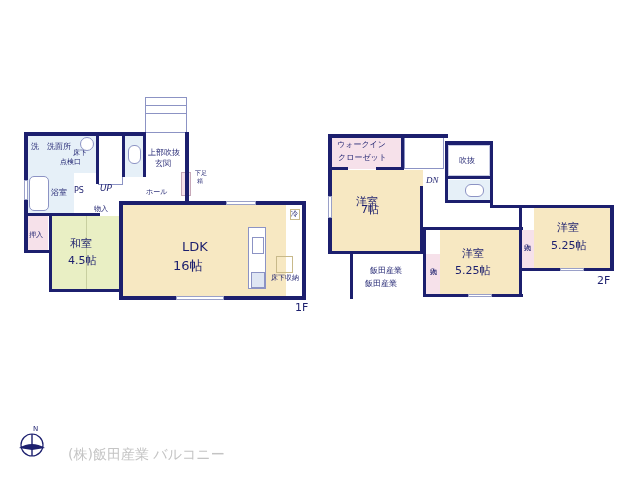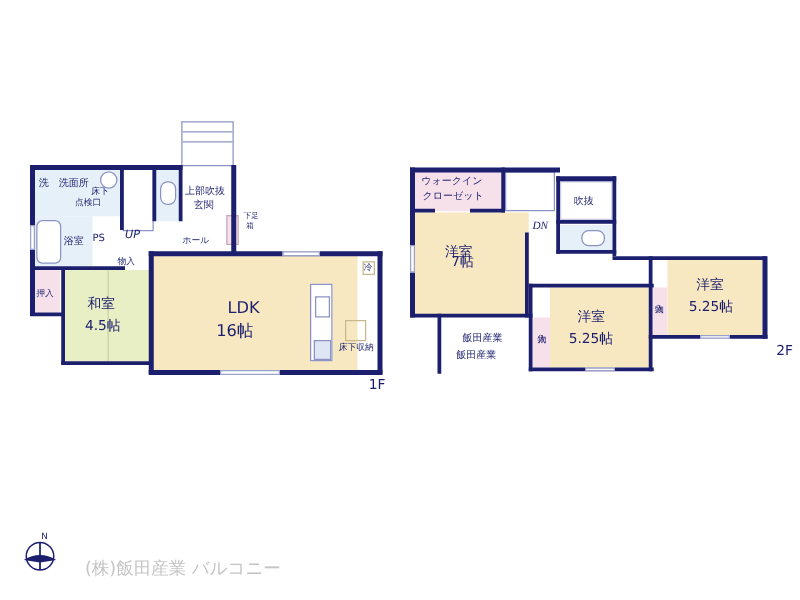--- a/index.html
+++ b/index.html
@@ -144,21 +144,21 @@
   <div class="wall" style="left:423px;top:227px;width:100px;height:3px;"></div>
   <div class="wall" style="left:423px;top:294px;width:100px;height:3px;"></div>
   <div class="wall" style="left:519px;top:205px;width:3px;height:92px;"></div>
   <div class="wall" style="left:490px;top:205px;width:123px;height:3px;"></div>
   <div class="wall" style="left:610px;top:205px;width:4px;height:66px;"></div>
   <div class="wall" style="left:519px;top:268px;width:95px;height:3px;"></div>
   <div class="win" style="left:468px;top:294px;width:24px;height:3px;"></div>
   <div class="win" style="left:560px;top:268px;width:24px;height:3px;"></div>
   <div class="win" style="left:328px;top:196px;width:4px;height:22px;"></div>
 
-  <div class="lbl md" style="left:621px;top:275px;">2F</div>
+  <div class="lbl md" style="left:597px;top:275px;">2F</div>
 </div>
 
 <div style="position:absolute;left:16px;top:428px;width:32px;height:30px;">
   <svg width="32" height="30" viewBox="0 0 32 30">
     <circle cx="16" cy="17" r="11" fill="none" stroke="#1c1f6e" stroke-width="1.2"></circle>
     <line x1="16" y1="6" x2="16" y2="28" stroke="#1c1f6e" stroke-width="1.4"></line>
     <path d="M3 20 Q16 12 29 20 L16 22 Z" fill="#1c1f6e"></path>
   </svg>
   <span class="abs" style="left:17px;top:-3px;font-size:7px;color:#1c1f6e;">N</span>
 </div>

